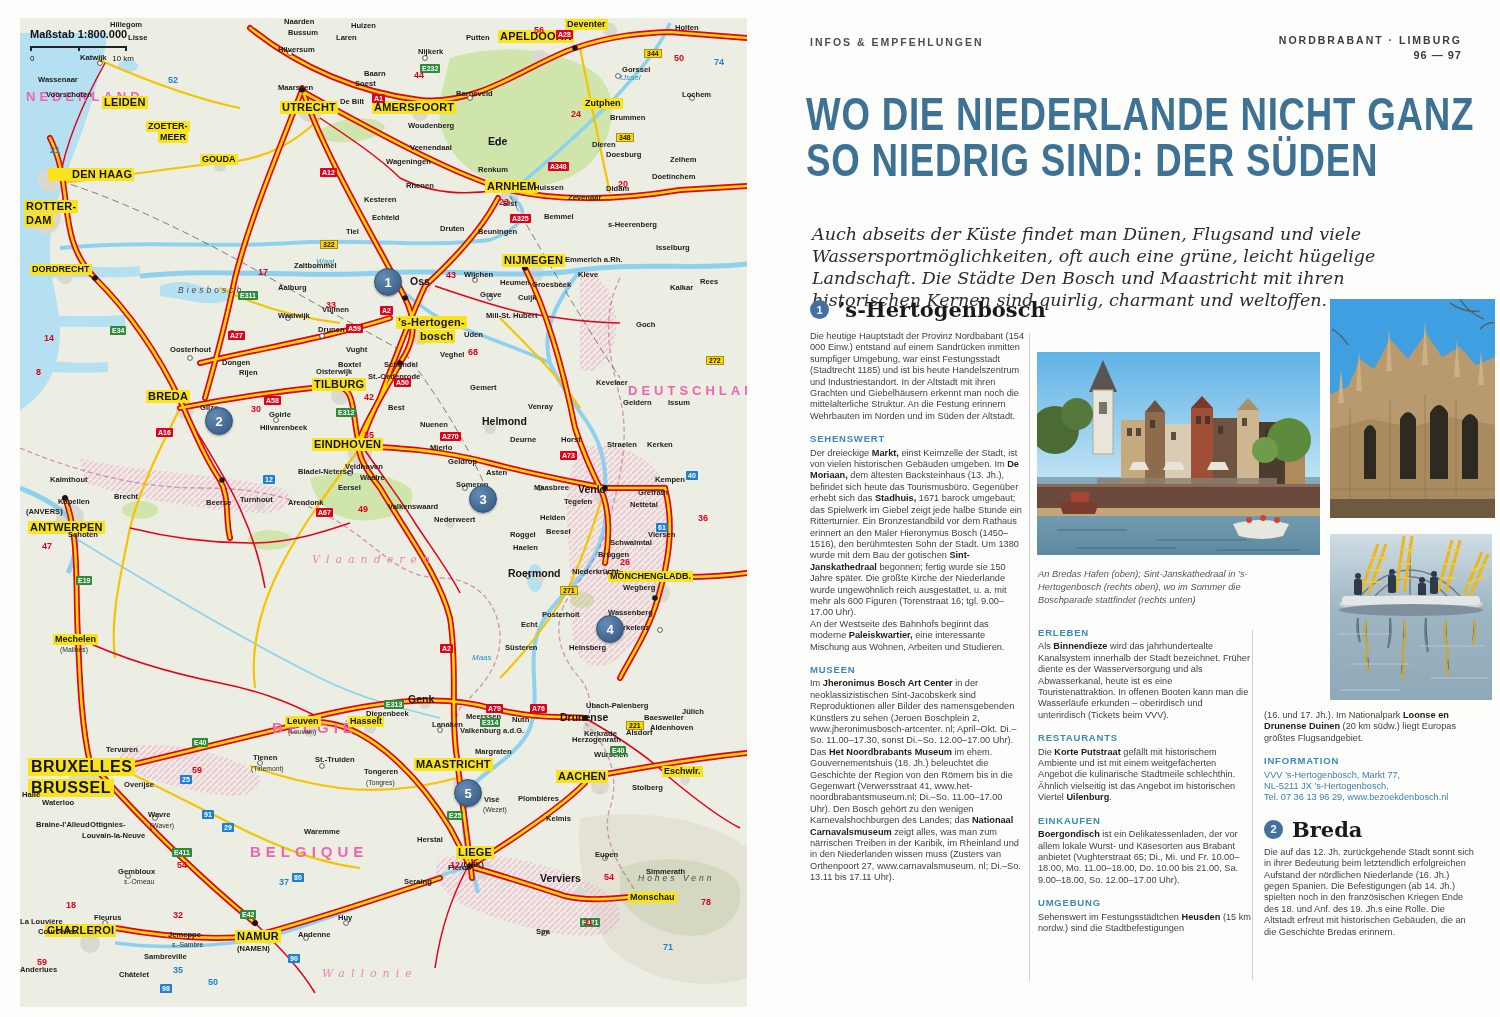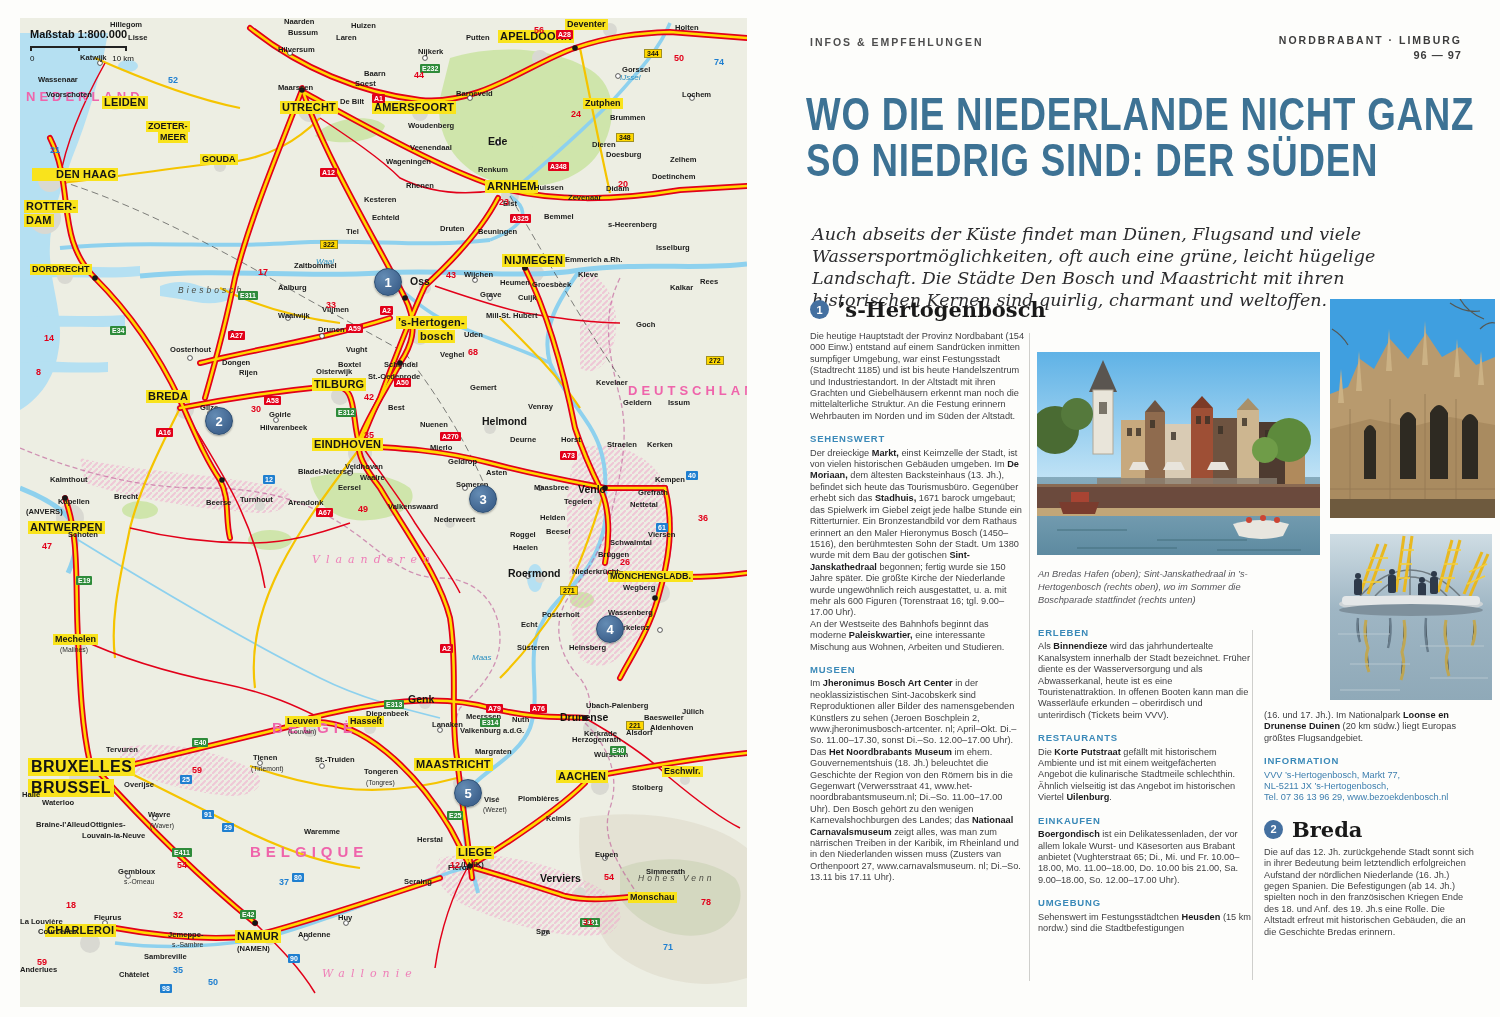--- a/index.html
+++ b/index.html
@@ -313,21 +313,21 @@
 
     <div id="map-labels">
         <div class="ml ml-co" style="left: 6px; top: 72px;">NEDERLAND</div>
         <div class="ml ml-co" style="left: 608px; top: 366px;">DEUTSCHLAND</div>
         <div class="ml ml-colg" style="left: 252px; top: 702px;">BELGIË</div>
         <div class="ml ml-colg" style="left: 230px; top: 826px;">BELGIQUE</div>
         <div class="ml ml-rg" style="left: 292px; top: 536px;">Vlaanderen</div>
         <div class="ml ml-rg" style="left: 302px; top: 950px;">Wallonie</div>
         <div class="ml ml-tr" style="left: 158px; top: 268px;">Biesbosch</div>
         <div class="ml ml-tr" style="left: 618px; top: 856px;">Hohes Venn</div>
-        <div class="ml ml-b" style="left: 12px; top: 150px; padding-left: 24px;">DEN HAAG</div>
+        <div class="ml ml-b" style="left: 28px; top: 150px; padding-left: 24px;">DEN HAAG</div>
         <div class="ml ml-b" style="left: 4px; top: 182px;">ROTTER-</div>
         <div class="ml ml-b" style="left: 4px; top: 196px;">DAM</div>
         <div class="ml ml-b2" style="left: 10px; top: 246px;">DORDRECHT</div>
         <div class="ml ml-b" style="left: 82px; top: 78px;">LEIDEN</div>
         <div class="ml ml-b2" style="left: 126px; top: 103px;">ZOETER-</div>
         <div class="ml ml-b2" style="left: 138px; top: 114px;">MEER</div>
         <div class="ml ml-b2" style="left: 180px; top: 136px;">GOUDA</div>
         <div class="ml ml-b" style="left: 260px; top: 83px;">UTRECHT</div>
         <div class="ml ml-b" style="left: 352px; top: 83px;">AMERSFOORT</div>
         <div class="ml ml-b" style="left: 478px; top: 12px;">APELDOORN</div>
@@ -434,21 +434,21 @@
         <div class="ml ml-c" style="left: 520px; top: 496px;">Helden</div>
         <div class="ml ml-c" style="left: 514px; top: 466px;">Maasbree</div>
         <div class="ml ml-c" style="left: 508px; top: 385px;">Venray</div>
         <div class="ml ml-c" style="left: 541px; top: 418px;">Horst</div>
         <div class="ml ml-c" style="left: 490px; top: 418px;">Deurne</div>
         <div class="ml ml-c" style="left: 544px; top: 480px;">Tegelen</div>
         <div class="ml ml-c" style="left: 526px; top: 510px;">Beesel</div>
         <div class="ml ml-c" style="left: 490px; top: 513px;">Roggel</div>
         <div class="ml ml-c" style="left: 493px; top: 526px;">Haelen</div>
         <div class="ml ml-c" style="left: 501px; top: 603px;">Echt</div>
-        <div class="ml ml-c" style="left: 497px; top: 626px;">Süsteren</div>
+        <div class="ml ml-c" style="left: 485px; top: 626px;">Süsteren</div>
         <div class="ml ml-c" style="left: 522px; top: 593px;">Posterholt</div>
         <div class="ml ml-c" style="left: 549px; top: 626px;">Heinsberg</div>
         <div class="ml ml-c" style="left: 598px; top: 606px;">Erkelenz</div>
         <div class="ml ml-c" style="left: 588px; top: 591px;">Wassenberg</div>
         <div class="ml ml-c" style="left: 603px; top: 566px;">Wegberg</div>
         <div class="ml ml-c" style="left: 552px; top: 550px;">Niederkrücht.</div>
         <div class="ml ml-c" style="left: 578px; top: 533px;">Brüggen</div>
         <div class="ml ml-c" style="left: 590px; top: 521px;">Schwalmtal</div>
         <div class="ml ml-c" style="left: 628px; top: 513px;">Viersen</div>
         <div class="ml ml-c" style="left: 610px; top: 483px;">Nettetal</div>

